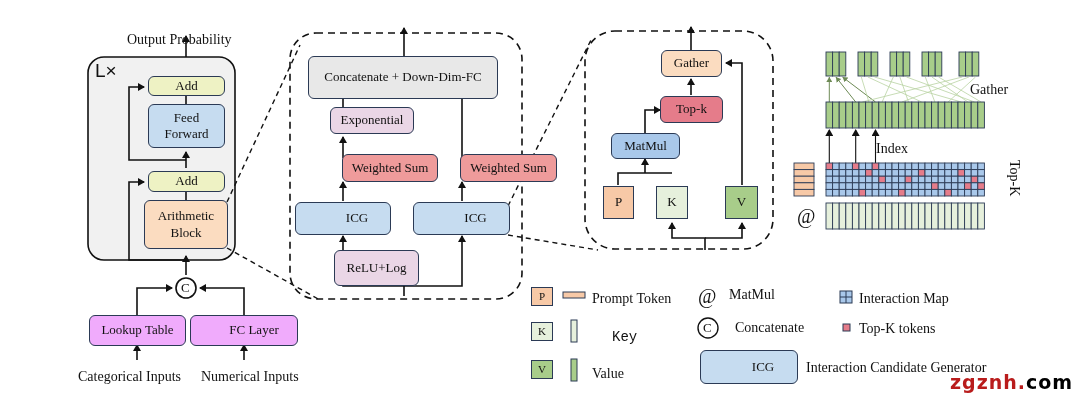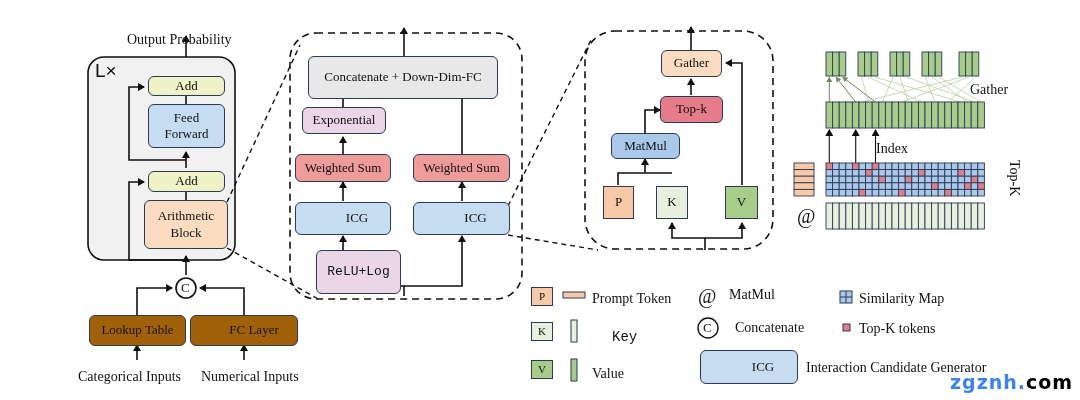--- a/index.html
+++ b/index.html
@@ -3,24 +3,24 @@
 <meta charset="utf-8">
 <style>
   html, body { margin:0; padding:0; background:#ffffff; }
   body { width:1080px; height:400px; overflow:hidden; position:relative; font-family:"Liberation Serif", serif; color:#111; }
   svg { position:absolute; left:0; top:0; }
   .box { position:absolute; box-sizing:border-box; border:1.6px solid #2b3a55; border-radius:6px; display:flex; align-items:center; justify-content:center; text-align:center; font-size:13px; line-height:1.25; color:#111; }
   .lbl { position:absolute; font-size:14px; white-space:nowrap; color:#111; }
   .yellow { background:#eef2c4; }
   .blue { background:#c6dcf0;padding-left:28px; }
   .orange { background:#fbdcc0; }
-  .pink { background:#a16207;text-align:center; }
+  .pink { background:#f0abfc;text-align:center; }
   .gray { background:#e8e8e8; }
-  .lavender { background:#ead6e6; }
-  .red { background:#ef9b9b; }
+  .lavender { background:#ead6e6;margin-left:28px; }
+  .red { background:#ef9b9b;margin-left:47px; }
   .topk { background:#e57c8a; }
   .matblue { background:#a9c8ea; }
   .psq { background:#f7c9a7; border-radius:0; }
   .ksq { background:#e6f0dc; border-radius:0; }
   .vsq { background:#a8cd8a; border-radius:0; }
   .wm { position:absolute; font-family:"DejaVu Sans", sans-serif; font-weight:bold; font-size:19px; letter-spacing:1px; }
 </style>
 </head>
 <body>
 
@@ -320,21 +320,21 @@
 <div class="box pink" style="left:190px;top:315px;width:108px;height:31px;padding-left:20px;">FC Layer</div>
 <div class="lbl" style="left:78px;top:369px;">Categorical Inputs</div>
 <div class="lbl" style="left:201px;top:369px;">Numerical Inputs</div>
 
 <div class="box gray" style="left:308px;top:56px;width:190px;height:43px;">Concatenate + Down-Dim-FC</div>
 <div class="box lavender" style="left:302px;top:107px;width:84px;height:27px;">Exponential</div>
 <div class="box red" style="left:295px;top:154px;width:96px;height:28px;">Weighted Sum</div>
 <div class="box red" style="left:413px;top:154px;width:97px;height:28px;">Weighted Sum</div>
 <div class="box blue" style="left:295px;top:202px;width:96px;height:33px;">ICG</div>
 <div class="box blue" style="left:413px;top:202px;width:97px;height:33px;">ICG</div>
-<div class="box lavender" style="left:316px;top:250px;width:85px;height:44px;font-family:Liberation Mono, monospace;">ReLU+Log</div>
+<div class="box lavender" style="left:306px;top:250px;width:85px;height:36px;">ReLU+Log</div>
 
 <div class="box orange" style="left:661px;top:50px;width:61px;height:27px;">Gather</div>
 <div class="box topk" style="left:660px;top:96px;width:63px;height:27px;">Top-k</div>
 <div class="box matblue" style="left:611px;top:133px;width:69px;height:26px;">MatMul</div>
 <div class="box psq" style="left:603px;top:186px;width:31px;height:33px;">P</div>
 <div class="box ksq" style="left:656px;top:186px;width:32px;height:33px;">K</div>
 <div class="box vsq" style="left:725px;top:186px;width:33px;height:33px;">V</div>
 
 <div class="lbl" style="left:970px;top:82px;">Gather</div>
 <div class="lbl" style="left:876px;top:141px;">Index</div>
@@ -346,16 +346,16 @@
 <div class="box ksq" style="left:531px;top:322px;width:22px;height:19px;font-size:11px;">K</div>
 <div class="lbl" style="left:612px;top:329px;font-family:Liberation Mono, monospace;">Key</div>
 <div class="box vsq" style="left:531px;top:360px;width:22px;height:19px;font-size:11px;">V</div>
 <div class="lbl" style="left:592px;top:366px;">Value</div>
 <div class="lbl" style="left:698px;top:285px;font-size:20px;">@</div>
 <div class="lbl" style="left:729px;top:287px;">MatMul</div>
 <div class="lbl" style="left:703px;top:320px;font-size:13px;">C</div>
 <div class="lbl" style="left:735px;top:320px;">Concatenate</div>
 <div class="box blue" style="left:700px;top:350px;width:98px;height:34px;">ICG</div>
 <div class="lbl" style="left:806px;top:360px;">Interaction Candidate Generator</div>
-<div class="lbl" style="left:859px;top:291px;">Similarity Map</div>
+<div class="lbl" style="left:859px;top:291px;">Interaction Map</div>
 <div class="lbl" style="left:859px;top:321px;">Top-K tokens</div>
 
-<div class="wm" style="left:950px;top:371px;"><span style="color:#3b82f6;">zgznh.</span><span style="color:#000000;">com</span></div>
+<div class="wm" style="left:950px;top:371px;"><span style="color:#b91c1c;">zgznh.</span><span style="color:#000000;">com</span></div>
 
 </body></html>

